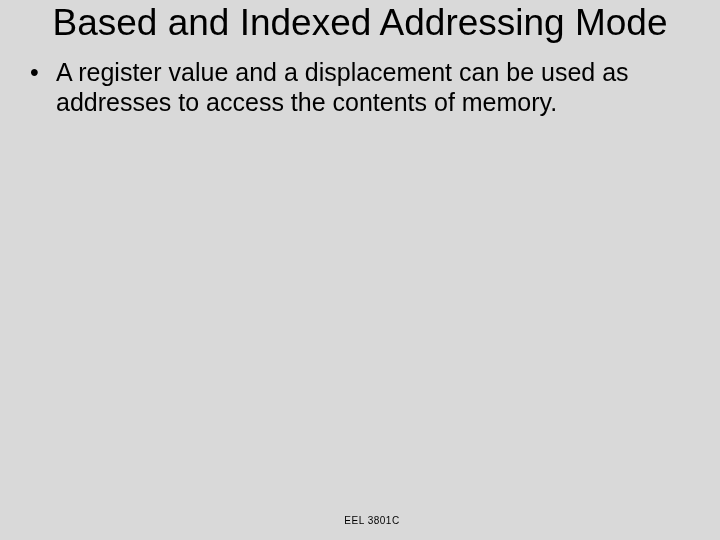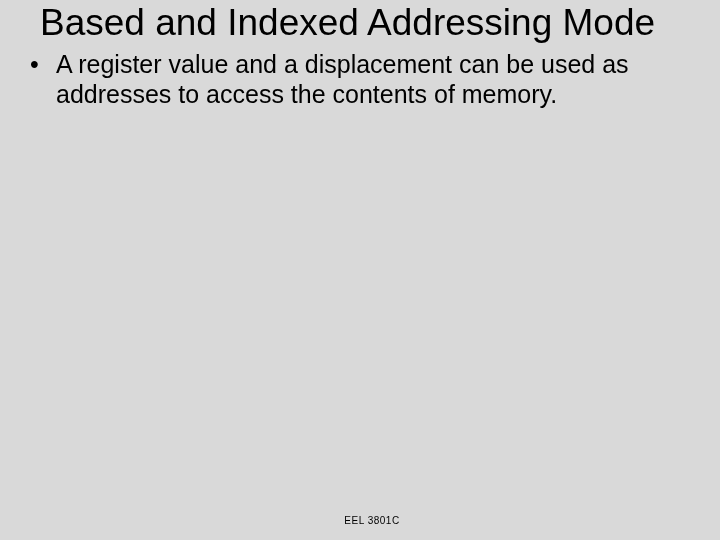--- a/index.html
+++ b/index.html
@@ -13,38 +13,39 @@
     overflow: hidden;
   }
   .slide {
     width: 720px;
     height: 540px;
     position: relative;
     box-sizing: border-box;
   }
   .title {
     font-size: 37px;
+    text-align: center;
     line-height: 1.15;
     padding: 2px 40px 0 40px;
     font-weight: 400;
   }
   .body {
     padding: 0 24px 0 24px;
     font-size: 25px;
     line-height: 1.22;
   }
   ul.bullets {
     list-style: none;
     margin: 0;
     padding: 0;
   }
   ul.bullets > li {
     position: relative;
     padding-left: 32px;
-    margin: 4px 0 4px 0;
+    margin: 12px 0 4px 0;
   }
   ul.bullets > li::before {
     content: "•";
     position: absolute;
     left: 6px;
     top: 0;
     font-size: 25px;
     line-height: 1.22;
   }
   .footer {

